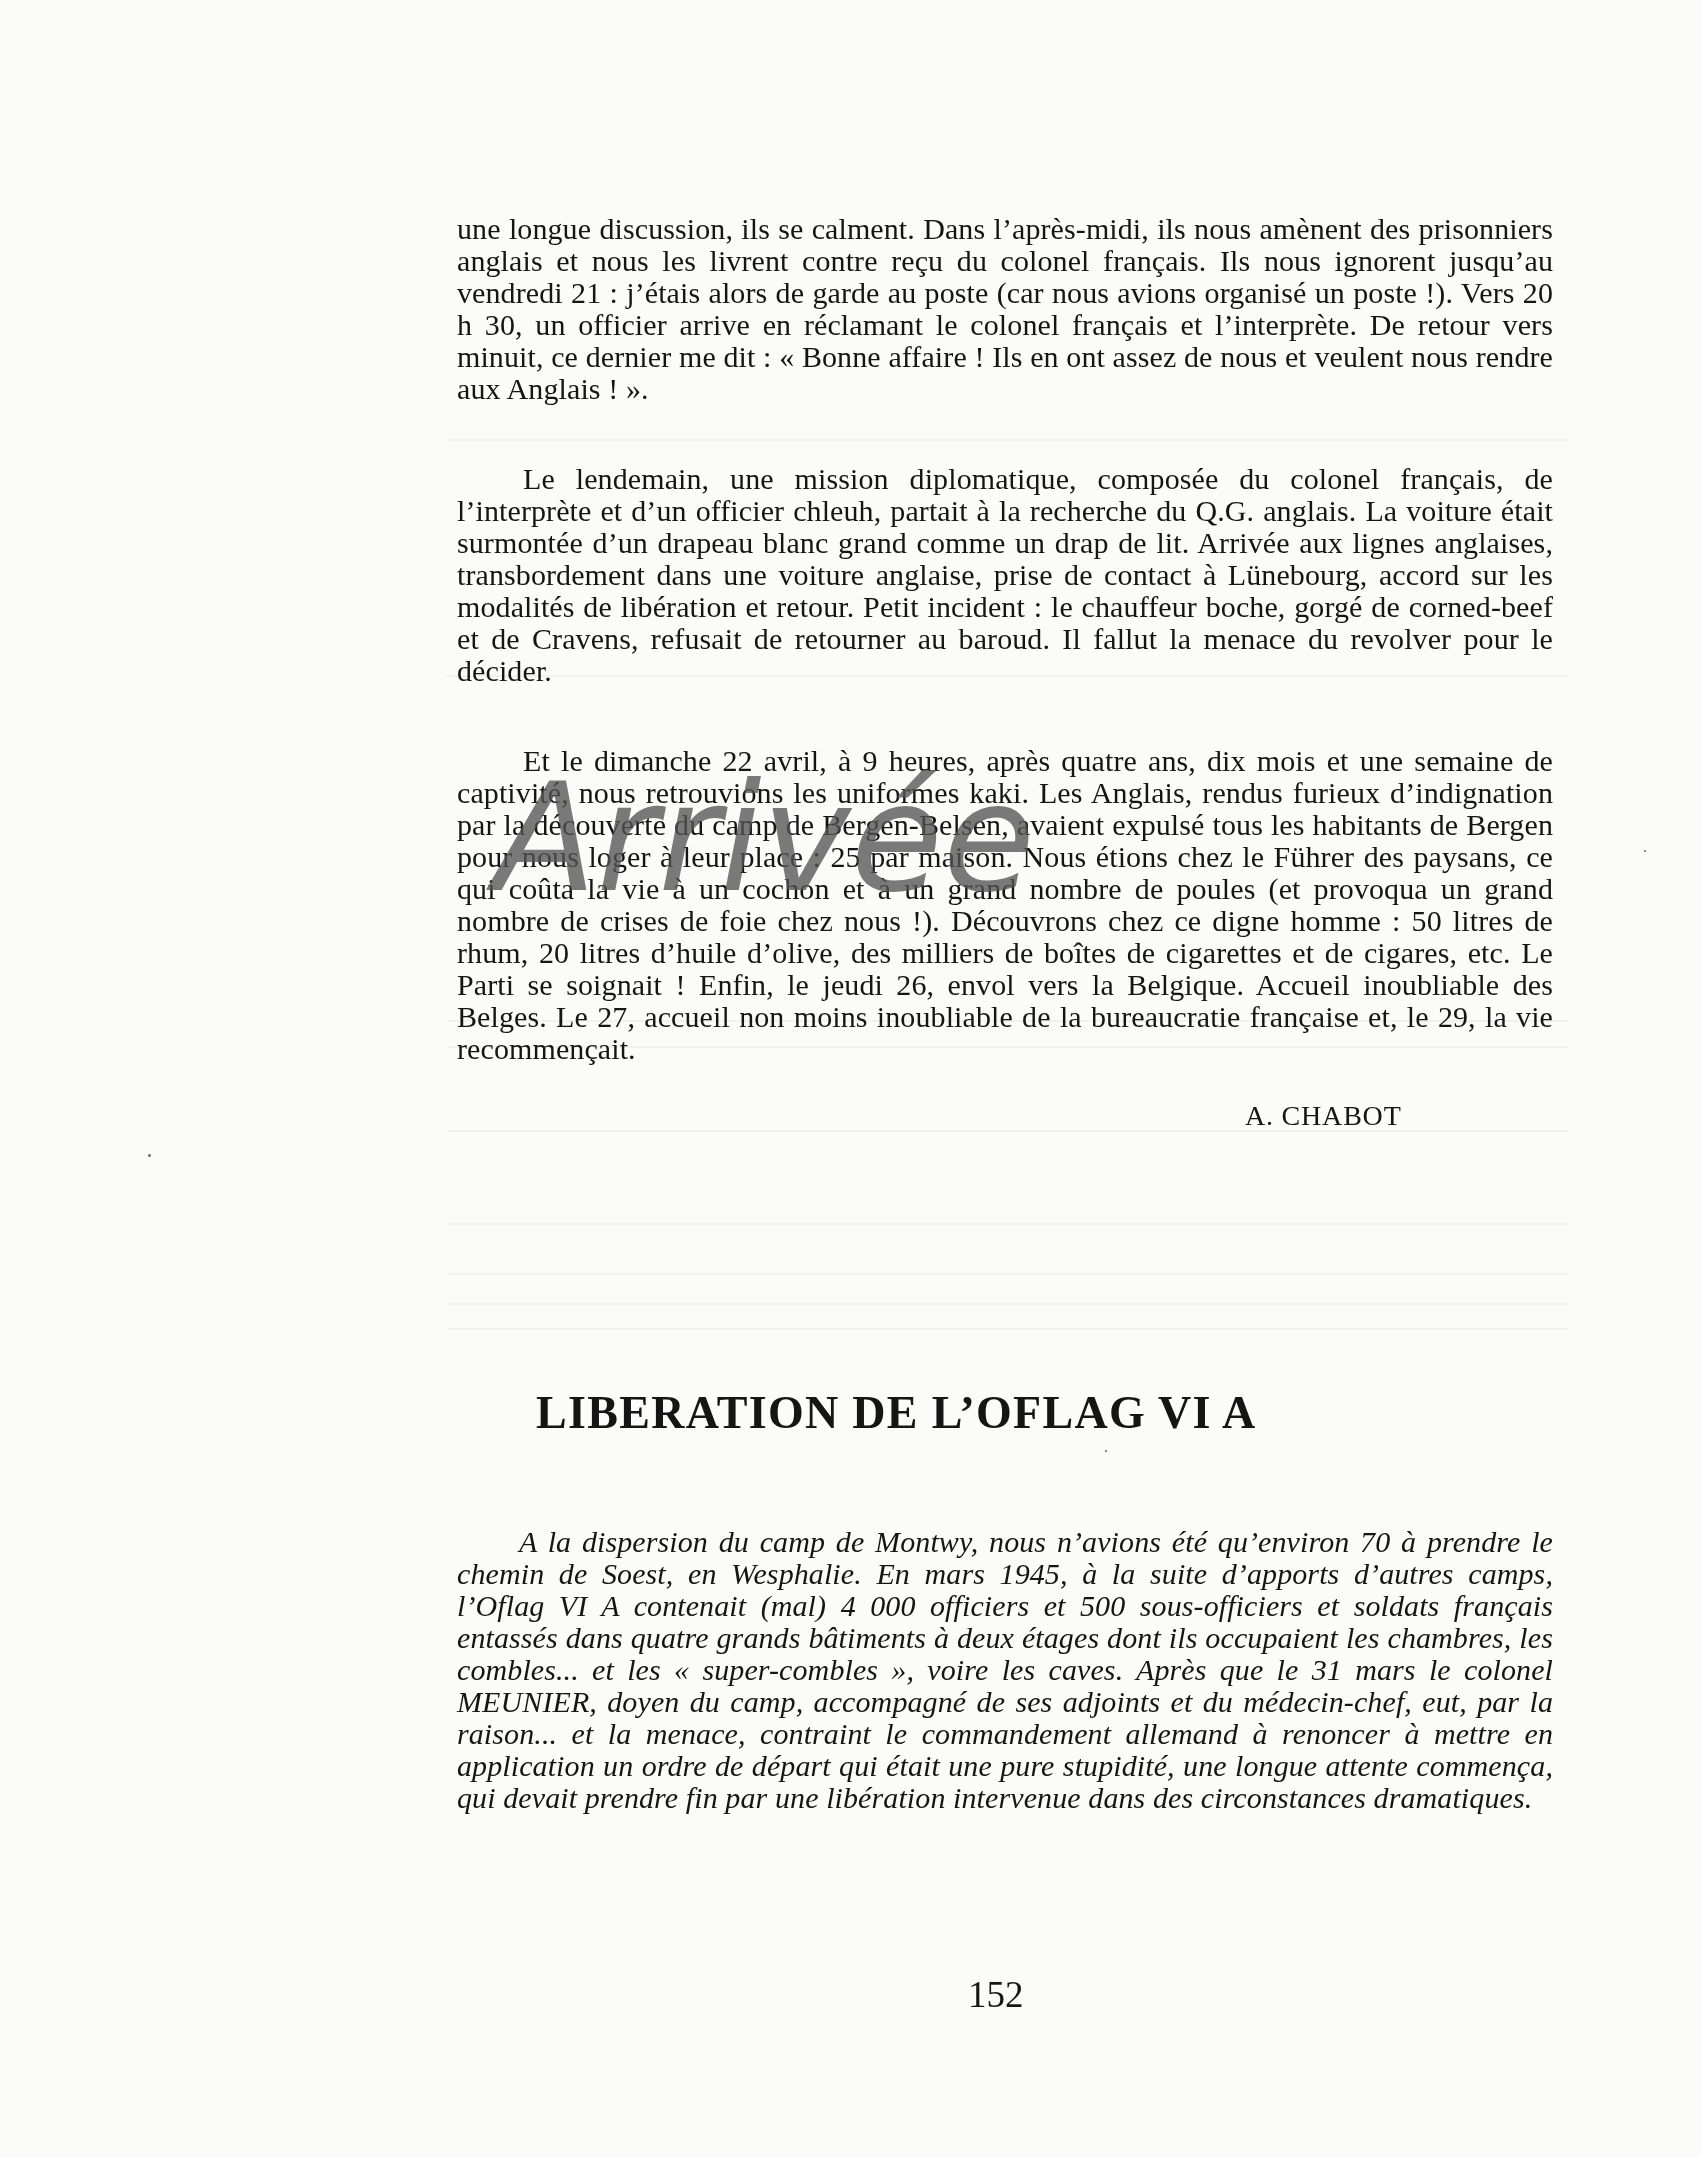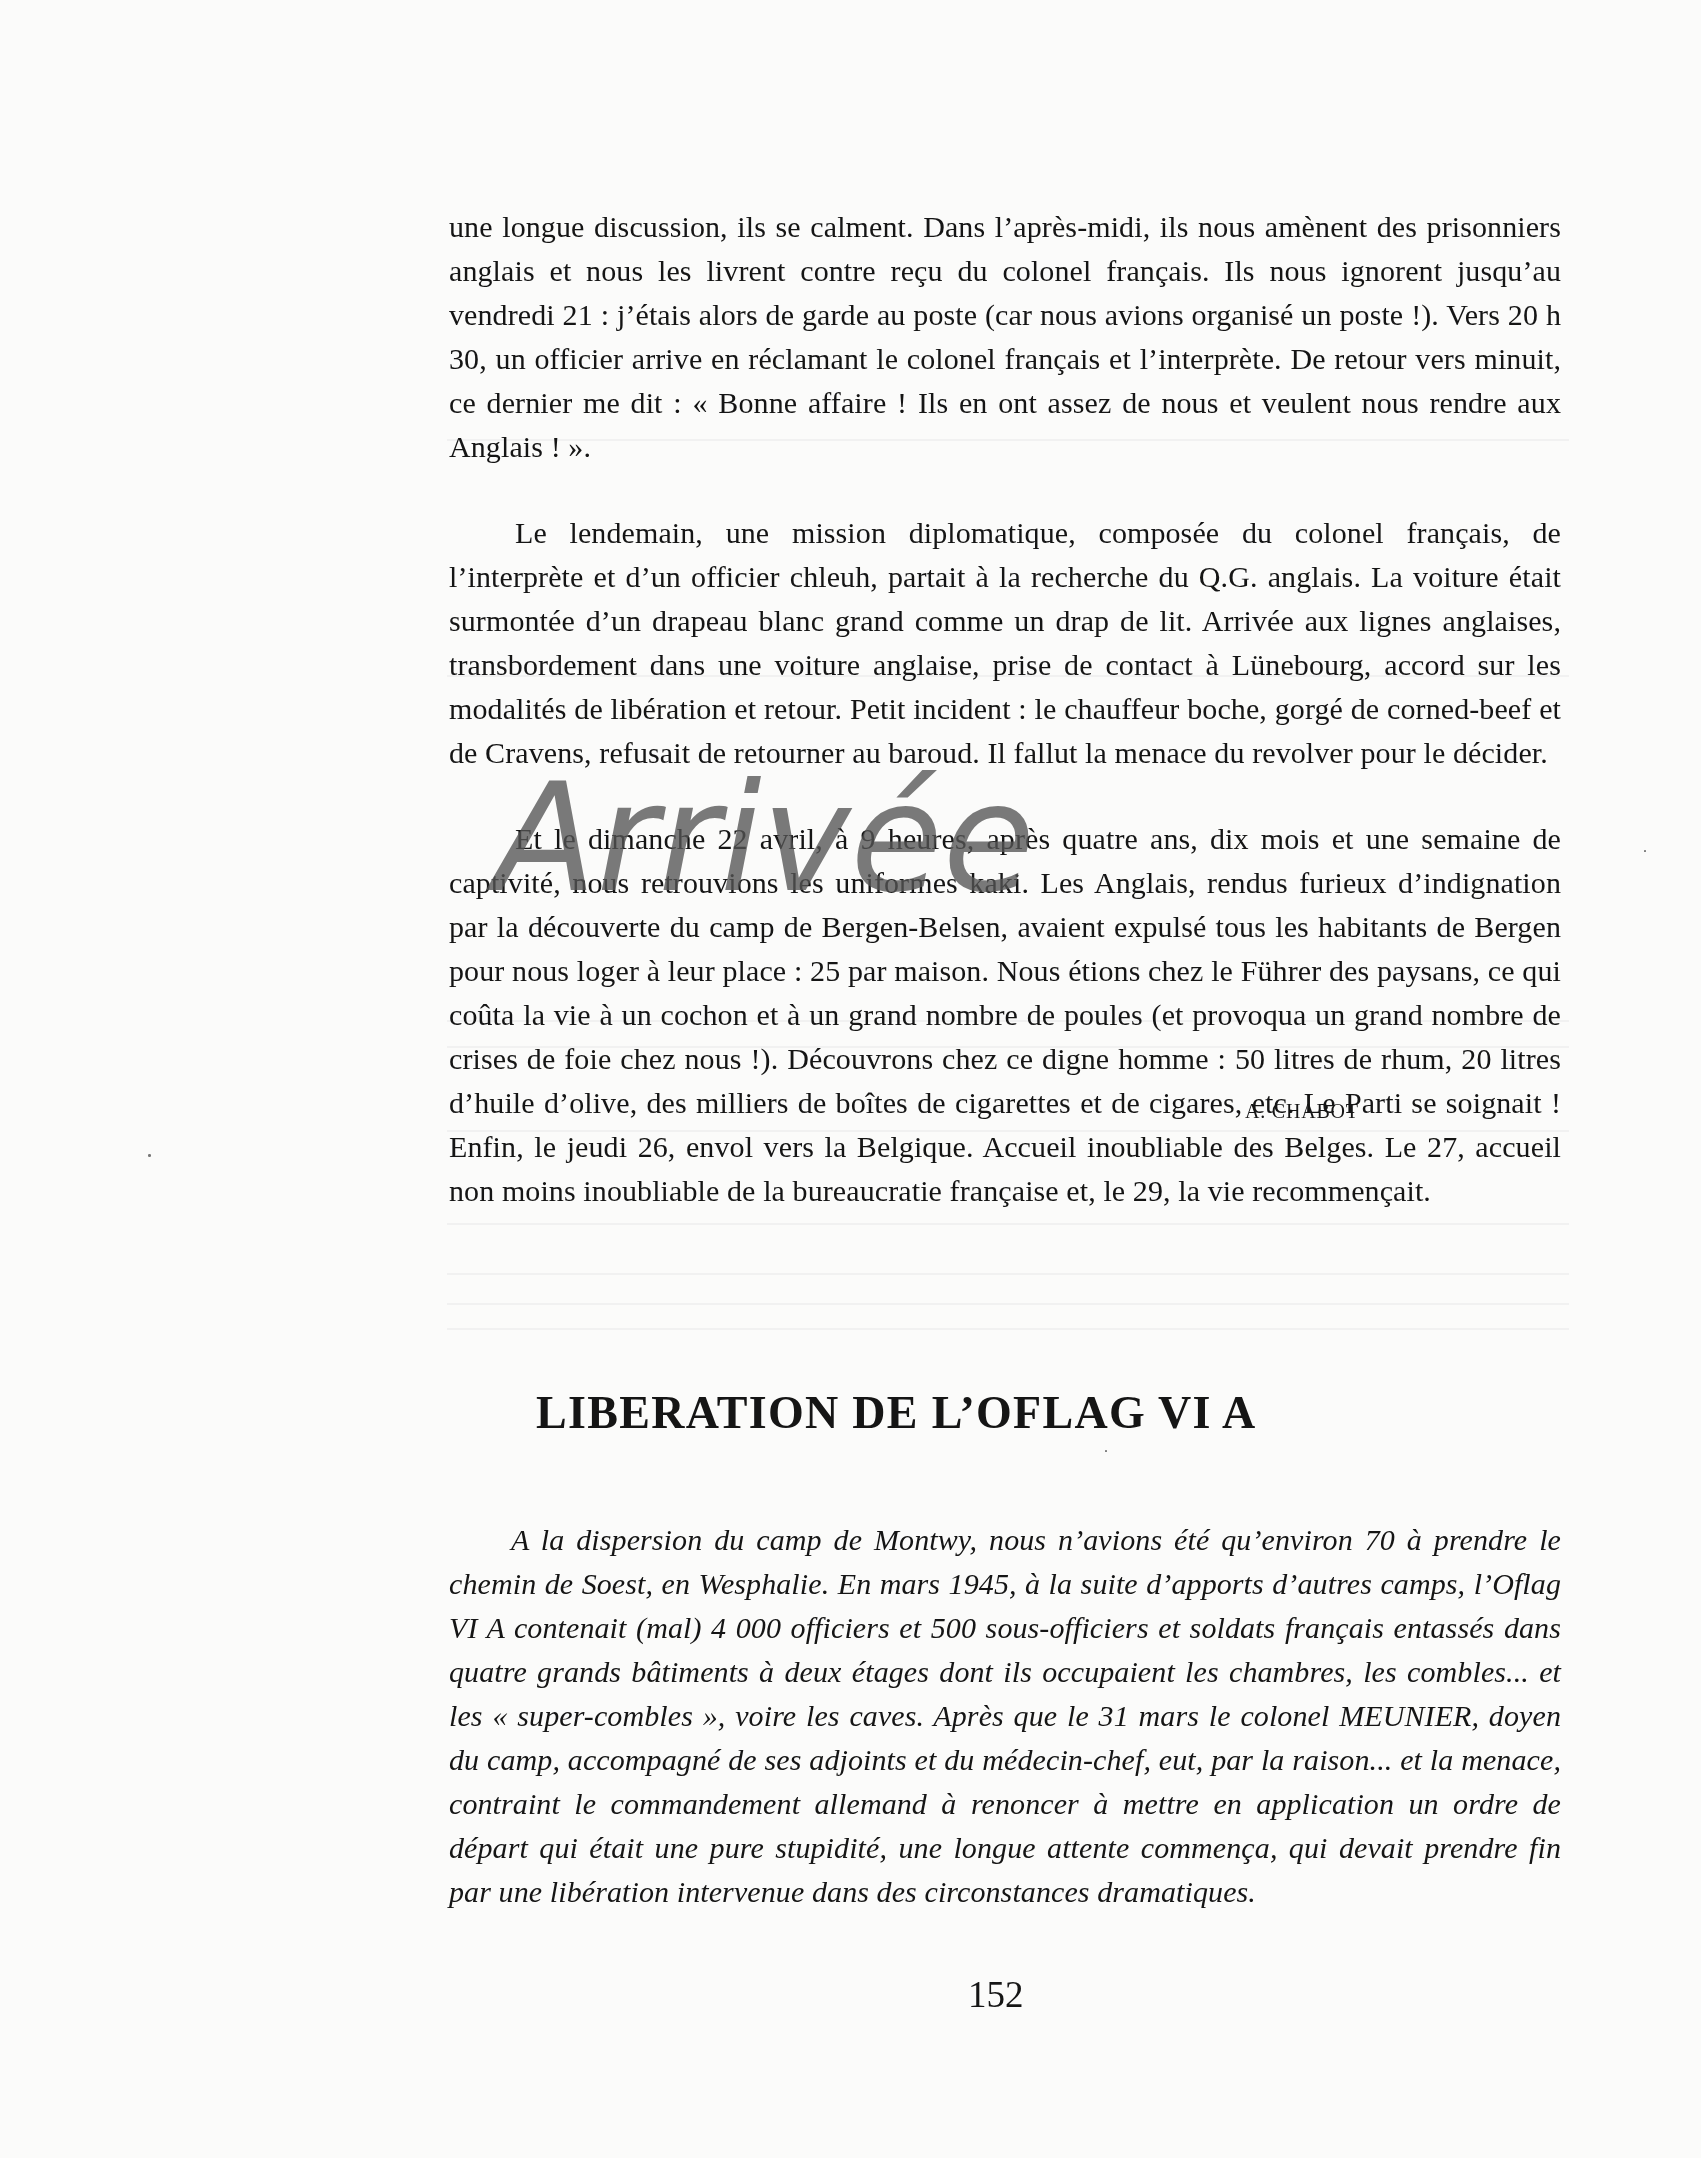--- a/index.html
+++ b/index.html
@@ -29,35 +29,35 @@
       background: rgba(120,120,130,0.07);
     }
     .column {
       position: absolute;
       left: 445px;
       width: 1120px;
       top: 201px;
     }
     .para {
       font-size: 30px;
-      line-height: 44px;
+      line-height: 32px;
       text-align: justify;
       text-indent: 66px;
-      margin: 4px;
+      margin: 12px;
       letter-spacing: 0.1px;
     }
     .para.first {
       text-indent: 0;
     }
     .gap { height: 34px; }
     .signature {
       position: absolute;
       left: 1245px;
       top: 1100px;
-      font-size: 20px;
+      font-size: 28px;
       letter-spacing: 0.8px;
     }
     .heading {
       position: absolute;
       left: 536px;
       top: 1386px;
       font-size: 46px;
       font-weight: bold;
       letter-spacing: 1.3px;
       white-space: nowrap;

